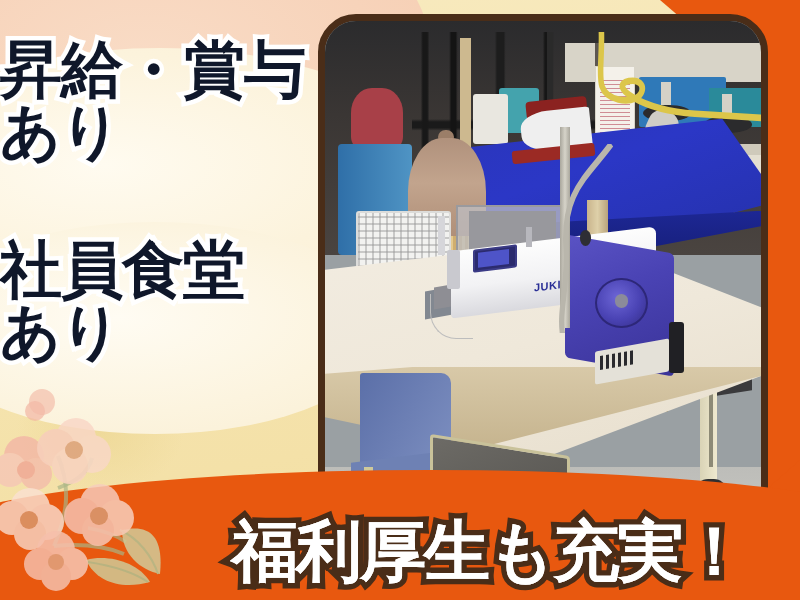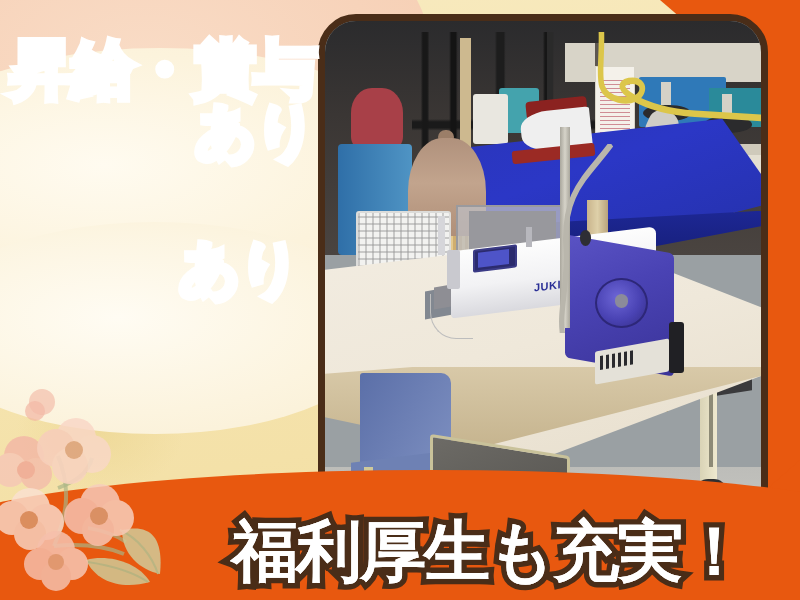--- a/index.html
+++ b/index.html
@@ -273,25 +273,25 @@
     position:absolute; left:60%; top:2%; width:40%; height:22%;
   }
   .ph-pipe-vert { position:absolute; left:54%; top:19%; width:2.2%; height:36%; background:linear-gradient(90deg,#a9a69c,#d6d3c9,#a9a69c); }
   .ph-hose {
     position:absolute; left:52%; top:22%; width:16%; height:34%;
   }
 
   
   .headline {
     position:absolute;
-    font-weight:normal;
-    color:#ffffff;
+    font-weight:bold;
+    color:#0f172a;
     line-height:1.02;
     letter-spacing:-1px;
-    text-align:right;
+    text-align:left;
     -webkit-text-stroke:9px #FFFFFF;
     paint-order: stroke fill;
     white-space:nowrap;
   }
   #h1 { left:0; top:38px; width:316px; font-size:62px; }
   #h1 .l2 { font-size:60px; }
   #h2 { left:0; top:238px; width:300px; font-size:62px; }
   #h2 .l2 { font-size:60px; }
   .headline .l1, .headline .l2 { display:block; }
 
@@ -484,19 +484,20 @@
       </g>
     </g>
   </svg>
 
   <div class="headline" id="h1">
     <span class="l1">昇給・賞与</span>
     <span class="l2">あり</span>
   </div>
 
   <div class="headline" id="h2">
+    <span class="l1">社員食堂</span>
     <span class="l2">あり</span>
   </div>
 
   <div class="bottomline">福利厚生も充実！</div>
   <div class="bottomline-top">福利厚生も充実！</div>
 
 </div>
 
 </body></html>

